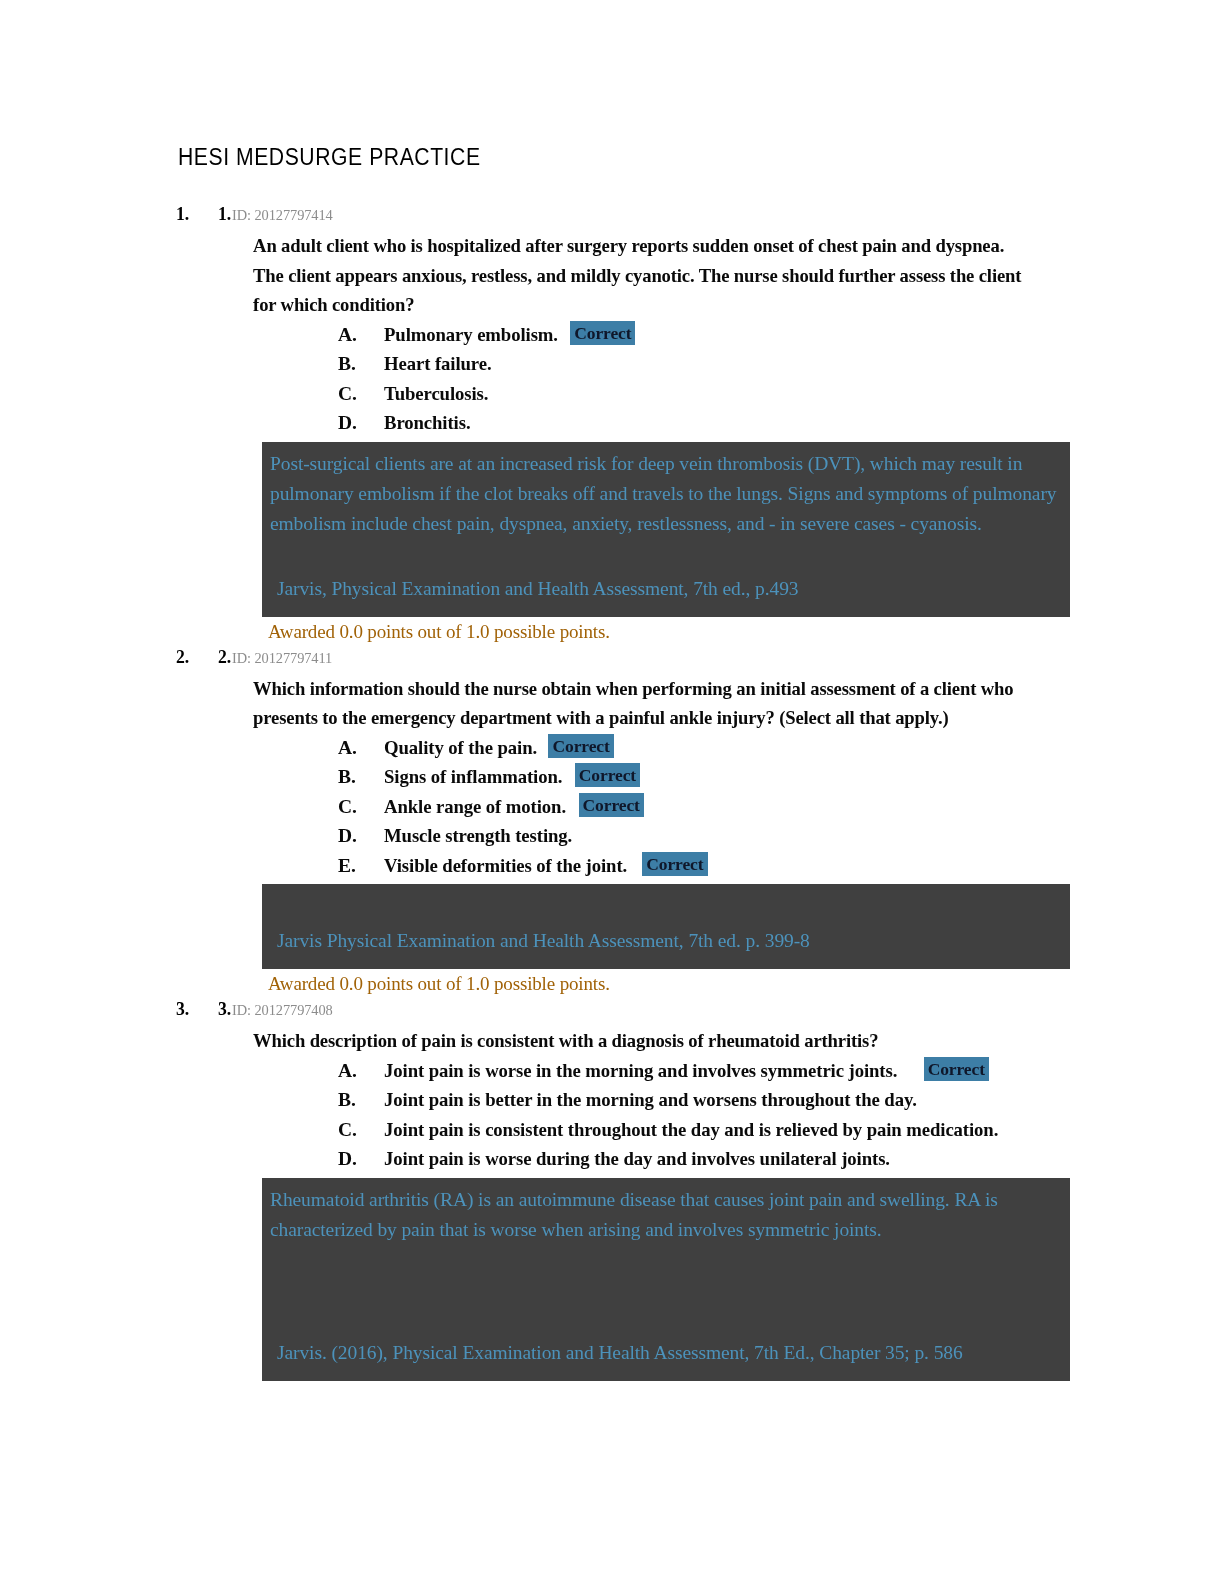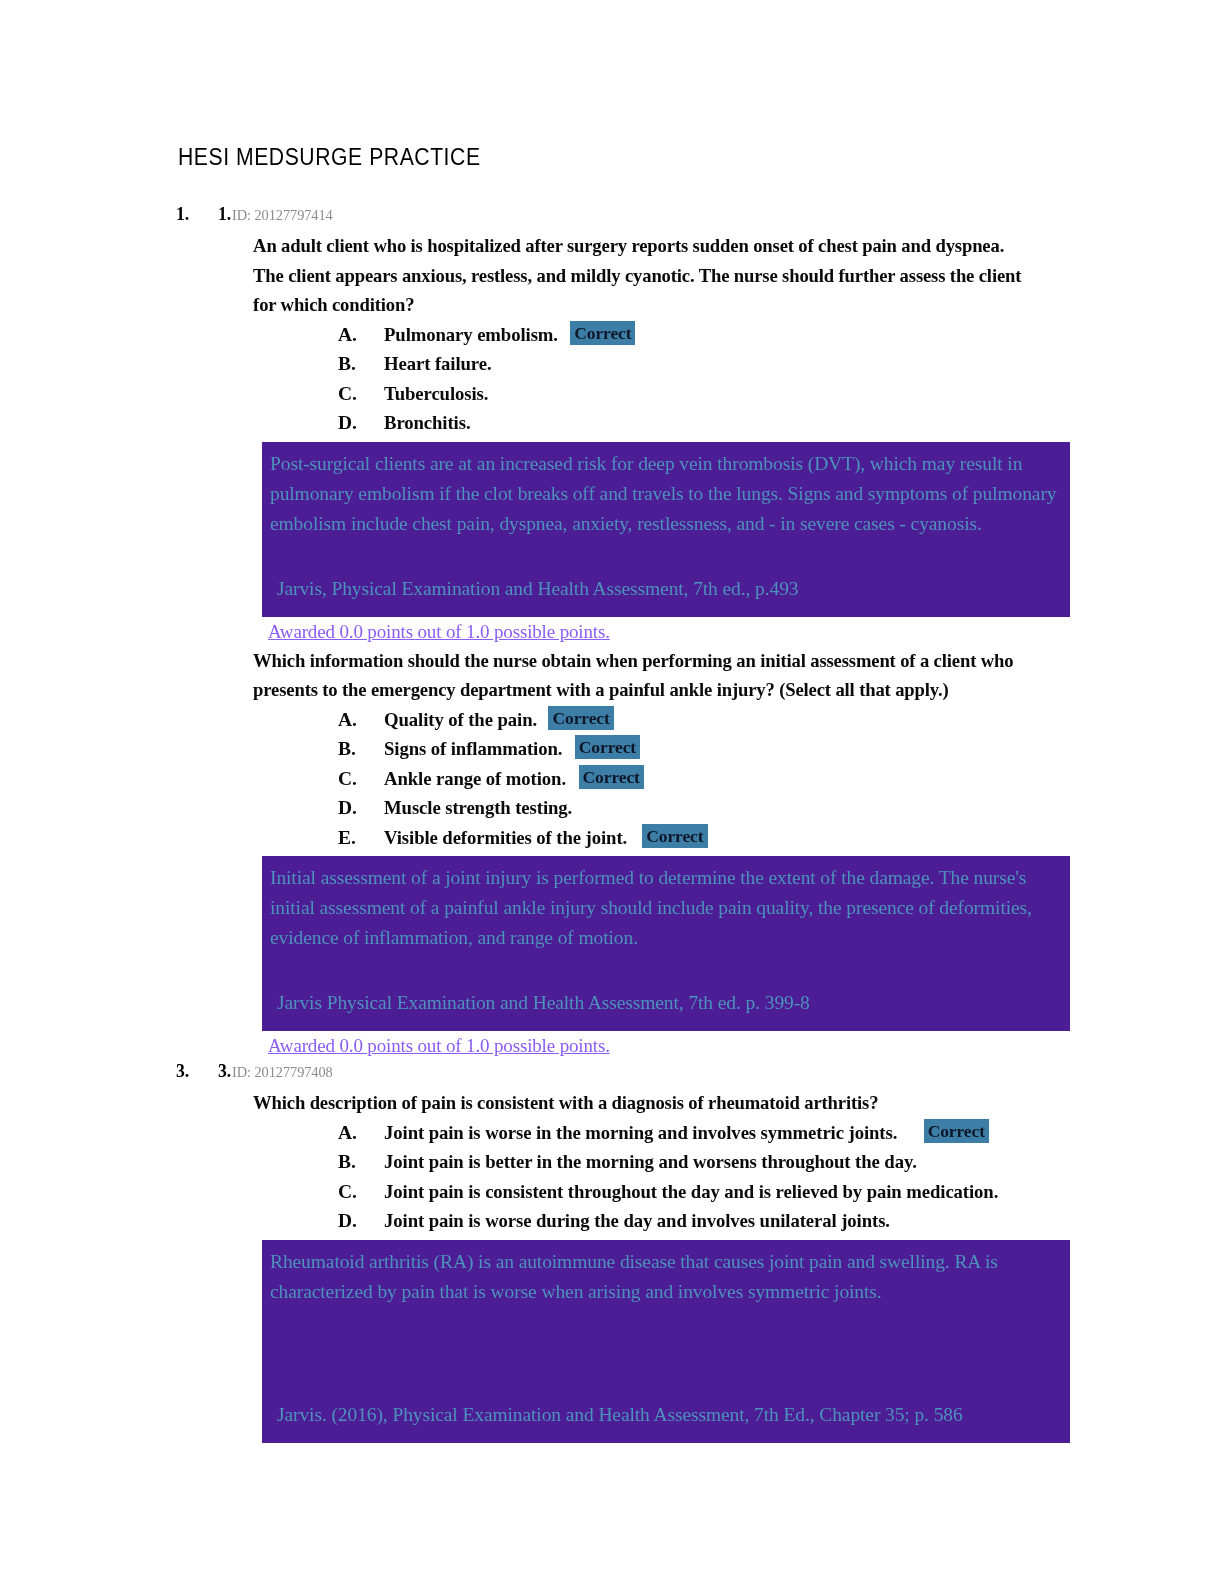--- a/index.html
+++ b/index.html
@@ -146,21 +146,21 @@
     font-size: 17.5px;
     line-height: 22px;
     padding: 1px 4px 1px 4px;
     margin-left: 5px;
     vertical-align: 2px;
     letter-spacing: -0.1px;
   }
 
   
   .rationale {
-    background: #4c1d95;
+    background: #404040;
     color: #4c92bb;
     margin: 4px 0 0 262px;
     width: 808px;
     box-sizing: border-box;
     padding: 7px 8px 6px 8px;
     font-family: "Liberation Serif", serif;
     font-size: 19.5px;
     line-height: 30px;
     letter-spacing: -0.1px;
   }
@@ -169,23 +169,22 @@
   }
   .rationale .spacer-sm { height: 28px; }
   .rationale .spacer-lg { height: 86px; }
   .rationale .citation { margin: 7px; }
 
   .awarded {
     margin: 0 0 0 268px;
     font-family: "Liberation Serif", serif;
     font-size: 19px;
     line-height: 29px;
-    color: #8b5cf6;
+    color: #a16207;
     letter-spacing: -0.15px;
-    text-decoration: underline;
   }
 </style>
 </head>
 <body>
 
 <div class="page">
 
   <div class="doc-title">HESI MEDSURGE PRACTICE</div>
 
   <div class="qlist" id="qlist">
@@ -199,30 +198,30 @@
           <li class="option-row"><span class="opt-letter">D.</span><span class="opt-text">Bronchitis.</span></li>
         </ul>
         <div class="rationale">
           <p>Post-surgical clients are at an increased risk for deep vein thrombosis (DVT), which may result in pulmonary embolism if the clot breaks off and travels to the lungs. Signs and symptoms of pulmonary embolism include chest pain, dyspnea, anxiety, restlessness, and - in severe cases - cyanosis.</p>
           <div class="spacer-sm"></div>
           <p class="citation">Jarvis, Physical Examination and Health Assessment, 7th ed., p.493</p>
         </div>
         <div class="awarded">Awarded 0.0 points out of 1.0 possible points.</div>
       </div>
       <div class="question-block">
+        <div class="q-head"><span class="q-outer-num">2.</span><span class="q-inner-num">2.</span><span class="q-id">ID: 20127797411</span></div>
         <div class="q-stem">Which information should the nurse obtain when performing an initial assessment of a client who presents to the emergency department with a painful ankle injury? (Select all that apply.)</div>
         <ul class="options">
           <li class="option-row"><span class="opt-letter">A.</span><span class="opt-text">Quality of the pain.</span><span class="correct-badge">Correct</span></li>
           <li class="option-row"><span class="opt-letter">B.</span><span class="opt-text">Signs of inflammation.</span><span class="correct-badge">Correct</span></li>
           <li class="option-row"><span class="opt-letter">C.</span><span class="opt-text">Ankle range of motion.</span><span class="correct-badge">Correct</span></li>
           <li class="option-row"><span class="opt-letter">D.</span><span class="opt-text">Muscle strength testing.</span></li>
           <li class="option-row"><span class="opt-letter">E.</span><span class="opt-text">Visible deformities of the joint.</span><span class="correct-badge">Correct</span></li>
         </ul>
         <div class="rationale">
-          <p>Initial assessment of a joint injury is performed to determine the extent of the damage. The nurse's initial assessment of a painful ankle injury should include pain quality, the presence of deformities, evidence of inflammation, and range of motion.</p>
           <div class="spacer-sm"></div>
           <p class="citation">Jarvis Physical Examination and Health Assessment, 7th ed. p. 399-8</p>
         </div>
         <div class="awarded">Awarded 0.0 points out of 1.0 possible points.</div>
       </div>
       <div class="question-block">
         <div class="q-head"><span class="q-outer-num">3.</span><span class="q-inner-num">3.</span><span class="q-id">ID: 20127797408</span></div>
         <div class="q-stem">Which description of pain is consistent with a diagnosis of rheumatoid arthritis?</div>
         <ul class="options">
           <li class="option-row"><span class="opt-letter">A.</span><span class="opt-text">Joint pain is worse in the morning and involves symmetric joints.</span><span class="correct-badge">Correct</span></li>

